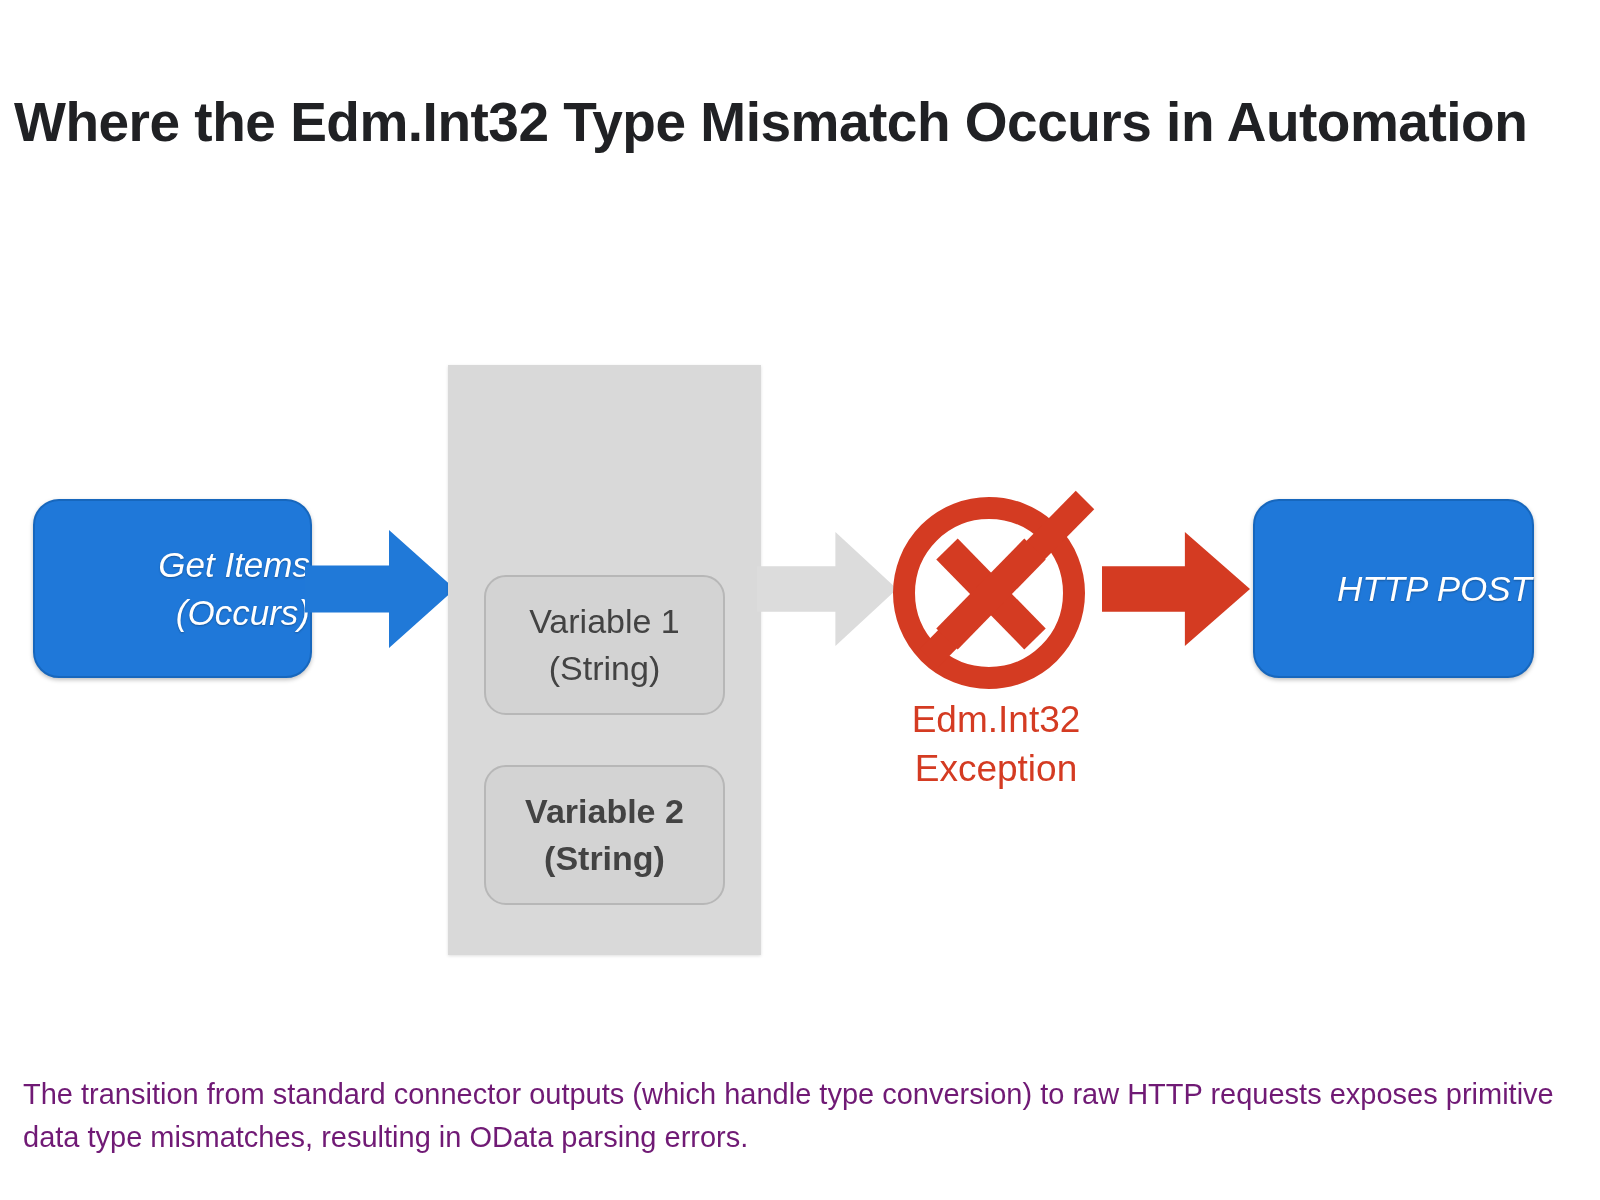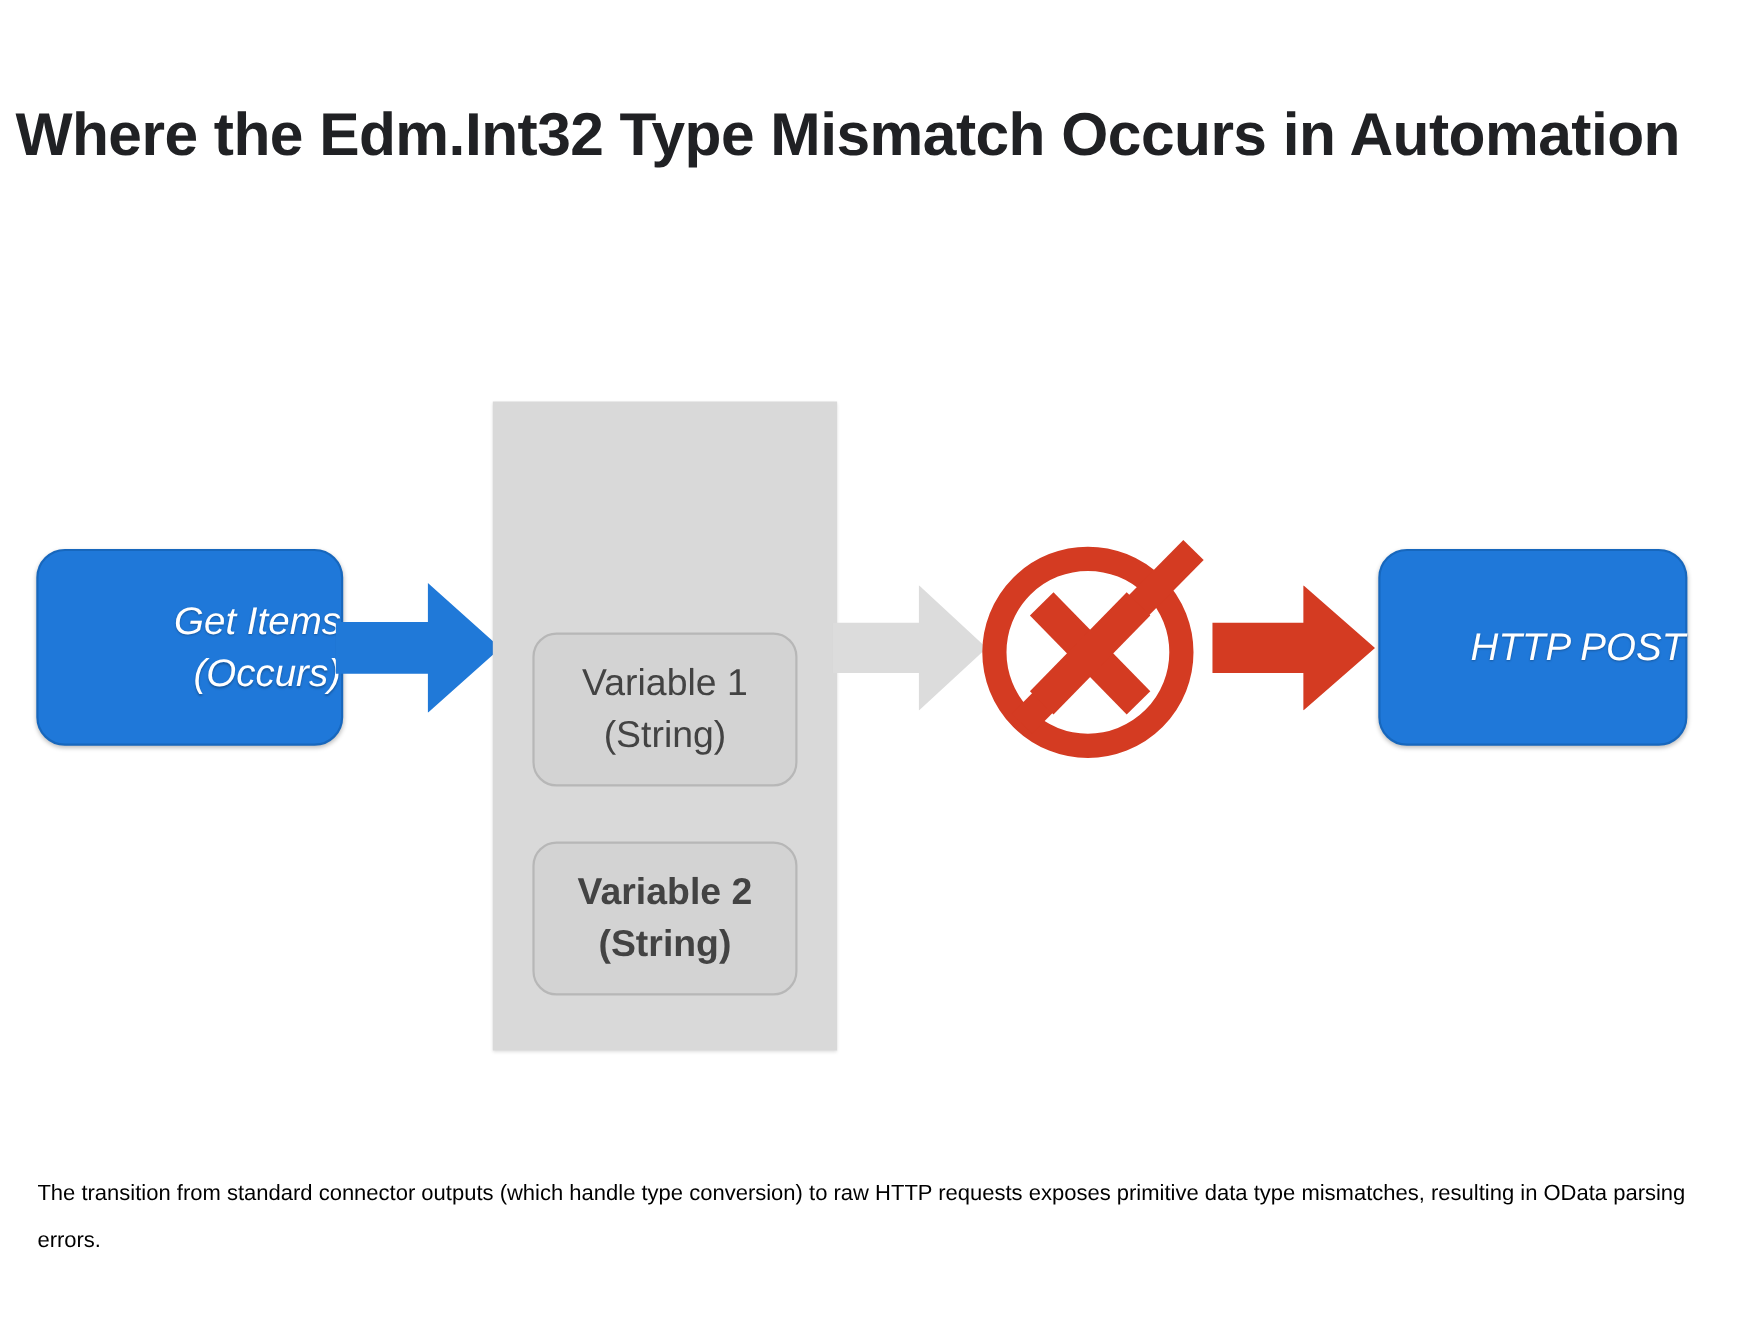--- a/index.html
+++ b/index.html
@@ -150,26 +150,26 @@
     width: 272px;
     text-align: center;
     color: #d43b22;
     font-size: 37px;
     line-height: 49px;
   }
 
   
   #caption {
     position: absolute;
-    left: 34px;
+    left: 23px;
     top: 1044px;
     width: 1552px;
-    font-size: 20px;
+    font-size: 29px;
     line-height: 43px;
-    color: #000000;
+    color: #701a75;
   }
 </style>
 </head>
 <body>
 
 <h1 id="page-title">Where the Edm.Int32 Type Mismatch Occurs in Automation</h1>
 
 <div id="diagram">
 
   <div id="box-get-items" class="blue-box">
@@ -199,20 +199,24 @@
         <circle cx="100" cy="113" r="85" stroke-width="22"></circle>
 
         <line x1="40" y1="178" x2="196" y2="20" stroke-width="26"></line>
 
         <line x1="58" y1="69" x2="146" y2="159" stroke-width="30"></line>
         <line x1="146" y1="69" x2="58" y2="159" stroke-width="30"></line>
       </g>
     </svg>
   </div>
 
+  <div id="error-label">
+    <div>Edm.Int32</div>
+    <div>Exception</div>
+  </div>
 
   <div id="arrow-red" class="block-arrow"></div>
 
   <div id="box-http-post" class="blue-box">
     <span class="line1">HTTP POST</span>
   </div>
 
 </div>
 
 <p id="caption">The transition from standard connector outputs (which handle type conversion) to raw HTTP requests exposes primitive data type mismatches, resulting in OData parsing errors.</p>

